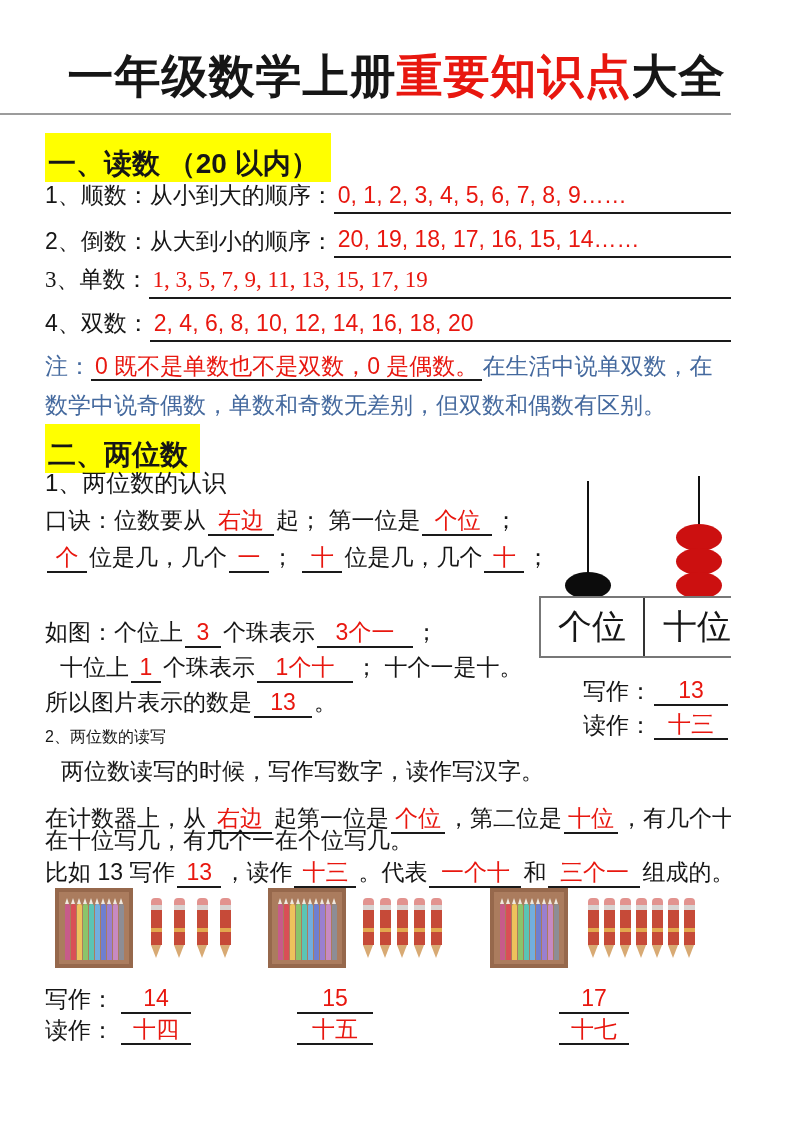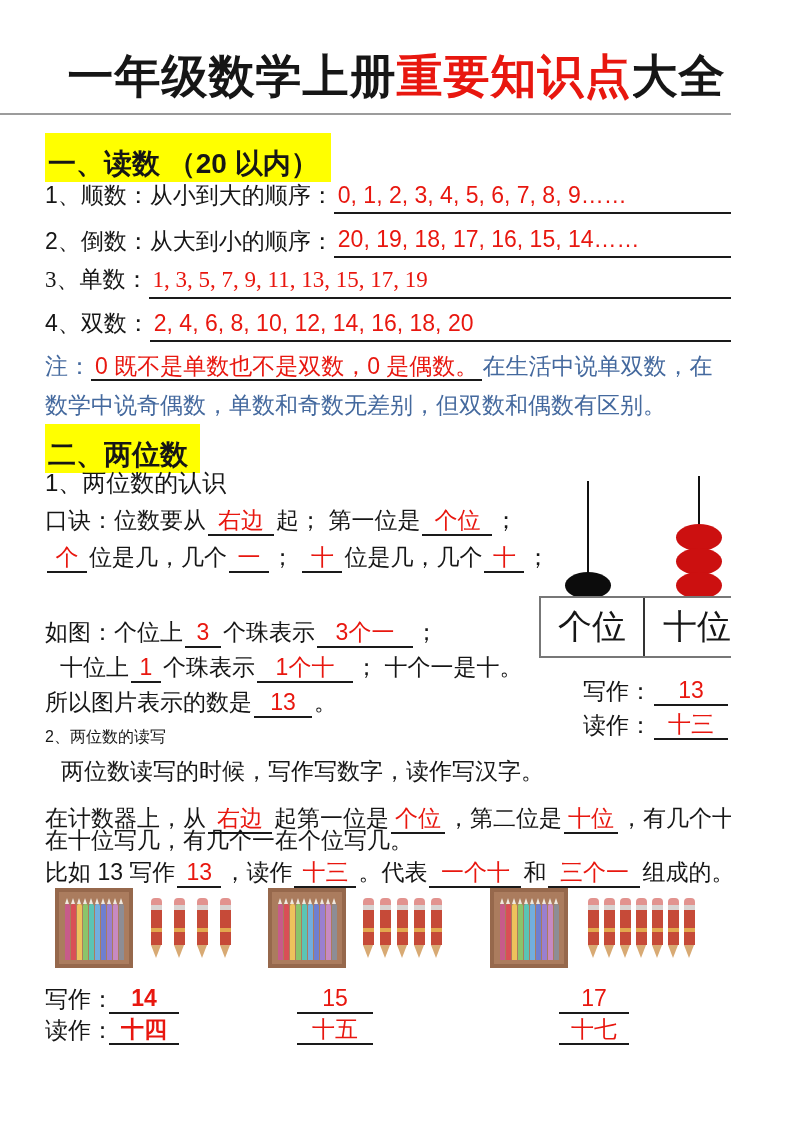--- a/index.html
+++ b/index.html
@@ -64,21 +64,21 @@
     background:linear-gradient(180deg,#e2938f 0 7px,#d9d3d1 7px 12px,#c64a38 12px 30px,#e2a84e 30px 34px,#c64a38 34px 47px);}
   .pencil .tip{width:0;height:0;border-left:5.5px solid transparent;border-right:5.5px solid transparent;border-top:13px solid #d8aa74;}
   .g1 .loose{margin-left:18px;gap:12px;}
   .g2 .loose{margin-left:17px;gap:6px;}
   .g3 .loose{margin-left:20px;gap:5px;}
 
   
   .ansrow{left:45px;width:703px;height:32px;font-size:23px;line-height:30px;}
   .ansrow .rlbl{position:absolute;left:0;top:0;}
   .ansrow .blank{position:absolute;top:0;}
-  .w1{left:62px;width:70px;font-weight:bold;} .w2{left:250px;width:76px;} .w3{left:512px;width:70px;}
+  .w1{left:74px;width:70px;} .w2{left:250px;width:76px;} .w3{left:512px;width:70px;}
 </style>
 </head>
 <body>
 
 <div id="page">
 
   <div class="abs title">
     <span>一年级数学上册</span><span class="red">重要知识点</span><span>大全</span>
   </div>
   <div class="abs divider"></div>

